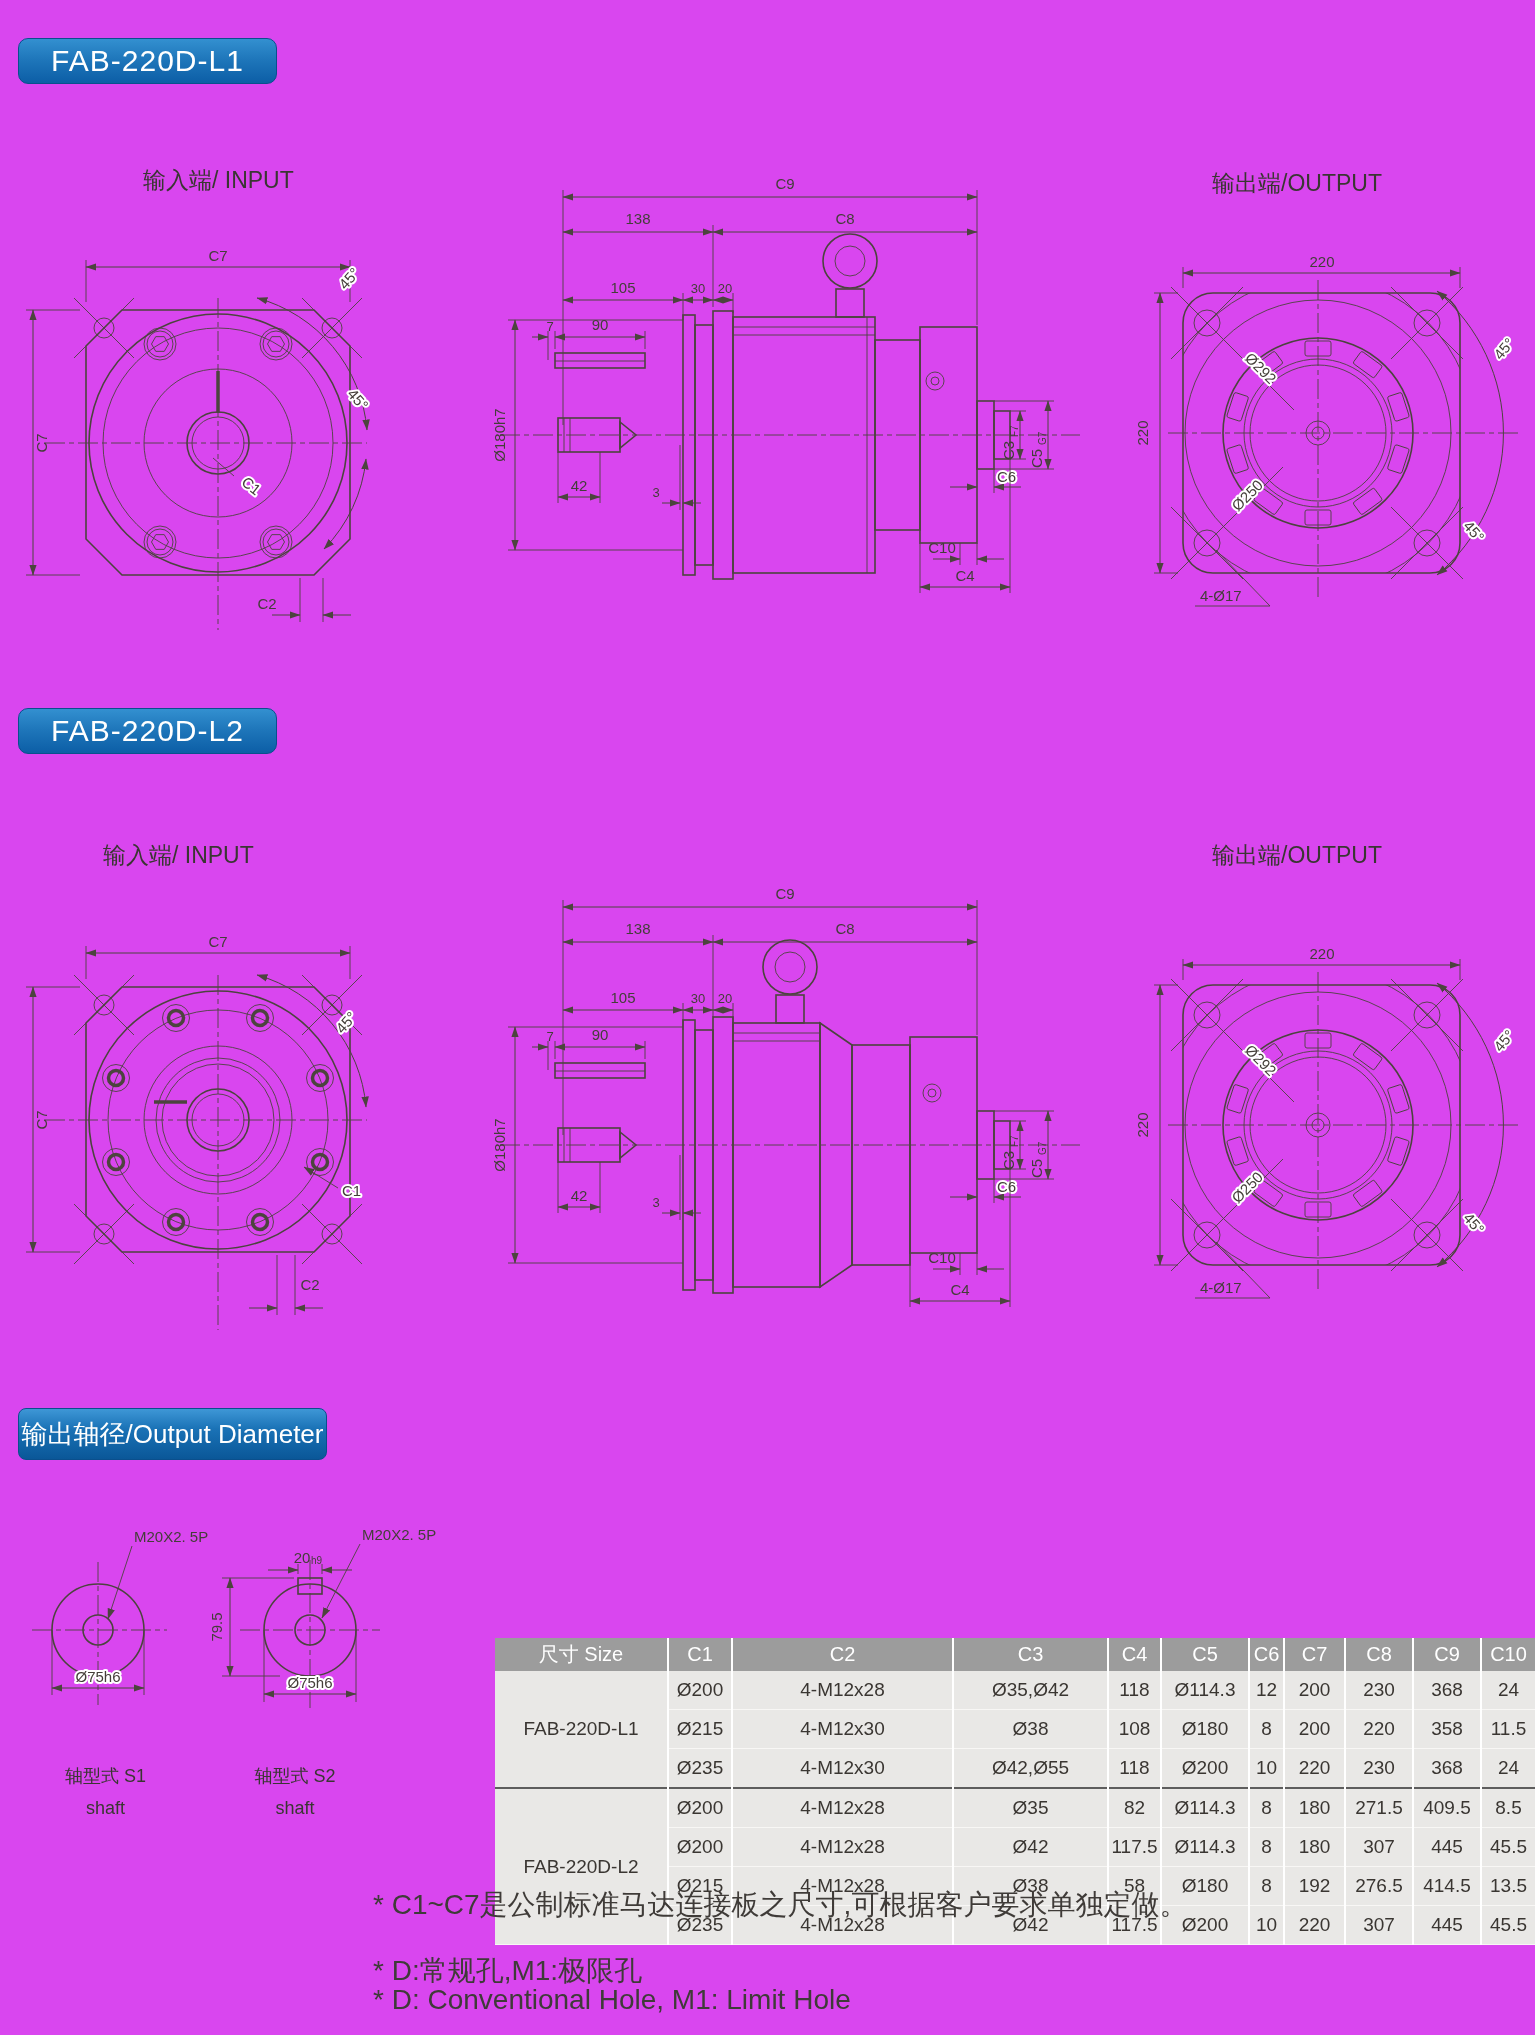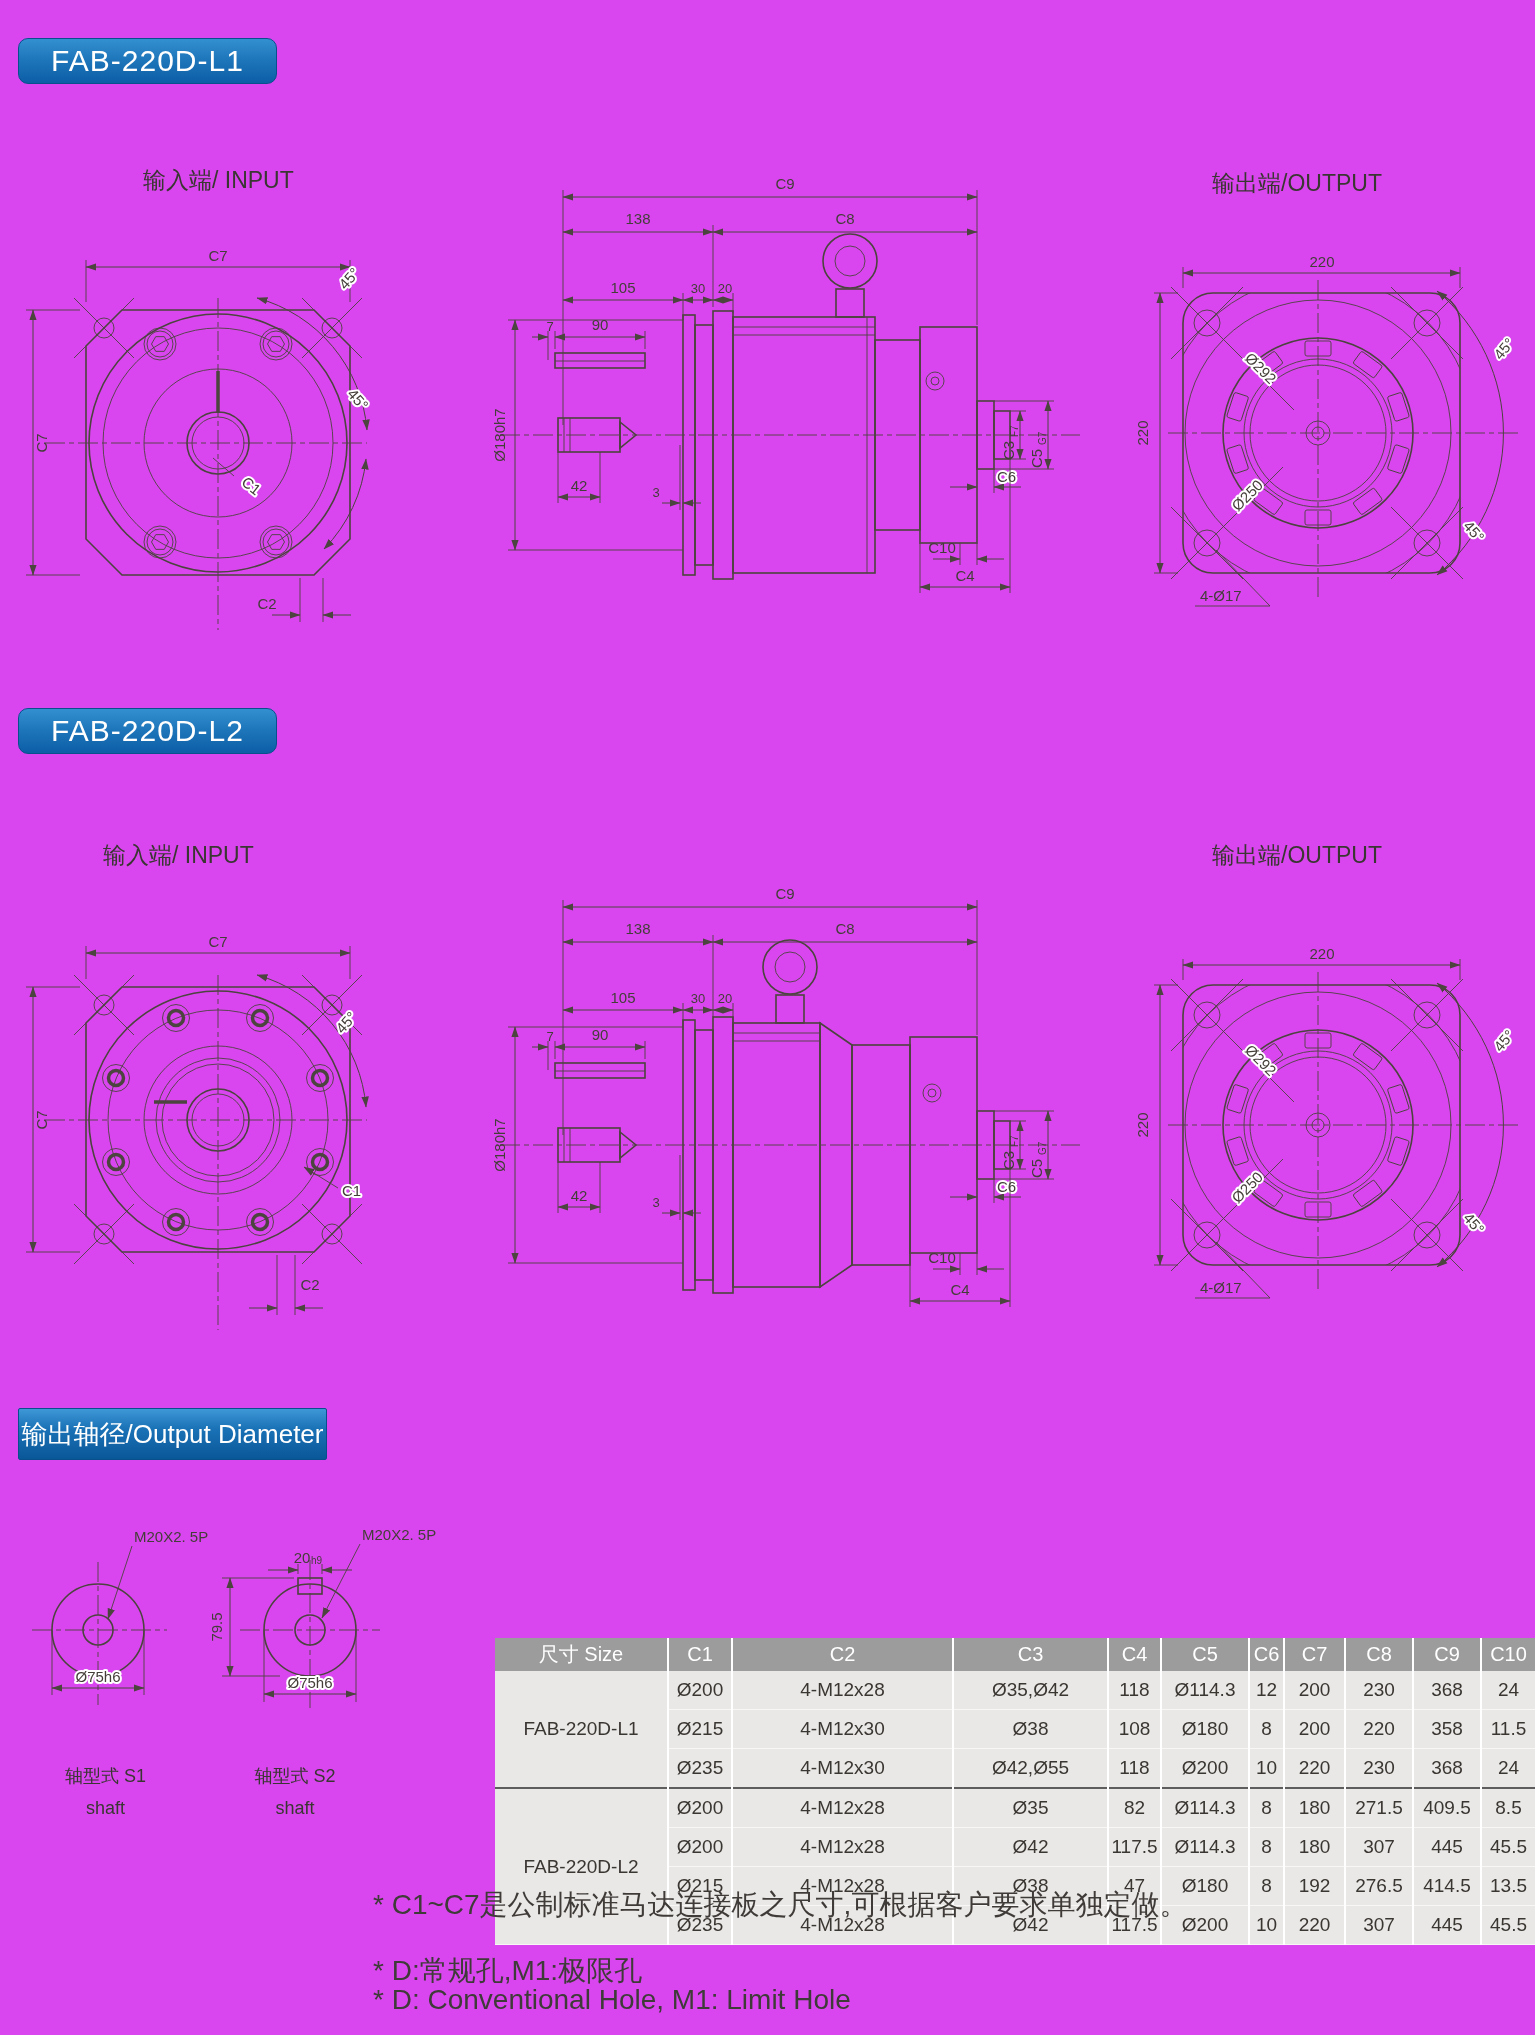--- a/index.html
+++ b/index.html
@@ -3,21 +3,21 @@
 <meta charset="utf-8">
 <style>
   html,body{margin:0;padding:0;background:#fff;}
   .page{position:relative;width:1535px;height:2035px;background:#d946ef;overflow:hidden;
         font-family:"Liberation Sans",sans-serif;color:#3a3632;}
   .abs{position:absolute;}
   .badge{position:absolute;width:257px;height:44px;border-radius:10px;
          background:linear-gradient(180deg,#3390d0 0%,#1f77bb 45%,#0c5ea6 100%);
          border:1px solid #0a4f8d;color:#fff;font-size:30px;display:flex;
          align-items:center;justify-content:center;letter-spacing:1px;}
-  .banner{position:absolute;left:18px;top:1408px;width:307px;height:50px;border-radius:2px;
+  .banner{position:absolute;left:18px;top:1408px;width:307px;height:50px;border-radius:8px;
          background:linear-gradient(180deg,#3e97d6 0%,#1a72b6 40%,#0a5798 100%);
          border:1px solid #0a4f8d;color:#fff;font-size:26px;display:flex;
          align-items:center;justify-content:center;text-align:right;}
   .vtitle{position:absolute;font-size:23px;color:#3a3632;white-space:nowrap;}
   .shaftlab{position:absolute;font-size:18px;color:#3a3632;text-align:center;line-height:32px;}
   
   .ln{stroke:#4c443e;stroke-width:1.6;fill:none;}
   .tn{stroke:#4c443e;stroke-width:0.9;fill:none;}
   .dim{stroke:#4c443e;stroke-width:1;fill:none;}
   .cl{stroke:#4c443e;stroke-width:0.9;fill:none;stroke-dasharray:20 4 5 4;}
@@ -585,21 +585,21 @@
           <td>8</td>
           <td>180</td>
           <td>307</td>
           <td>445</td>
           <td>45.5</td>
       </tr>
       <tr>
         <td>Ø215</td>
           <td>4-M12x28</td>
           <td>Ø38</td>
-          <td>47</td>
+          <td>58</td>
           <td>Ø180</td>
           <td>8</td>
           <td>192</td>
           <td>276.5</td>
           <td>414.5</td>
           <td>13.5</td>
       </tr>
       <tr>
         <td>Ø235</td>
           <td>4-M12x28</td>

